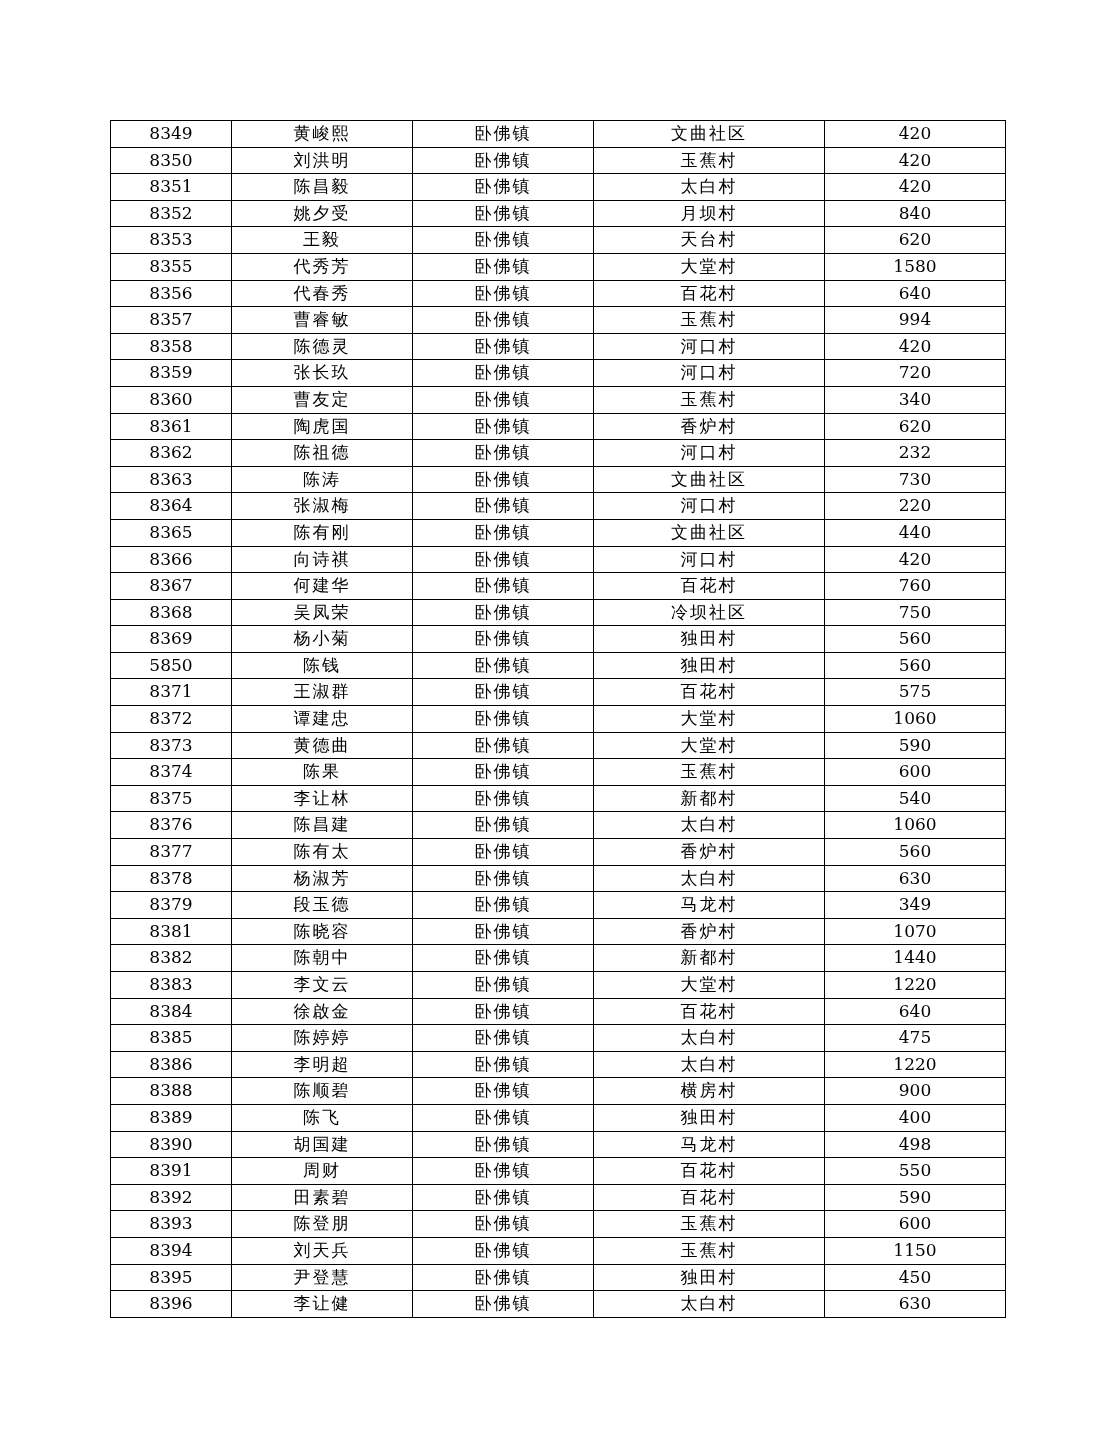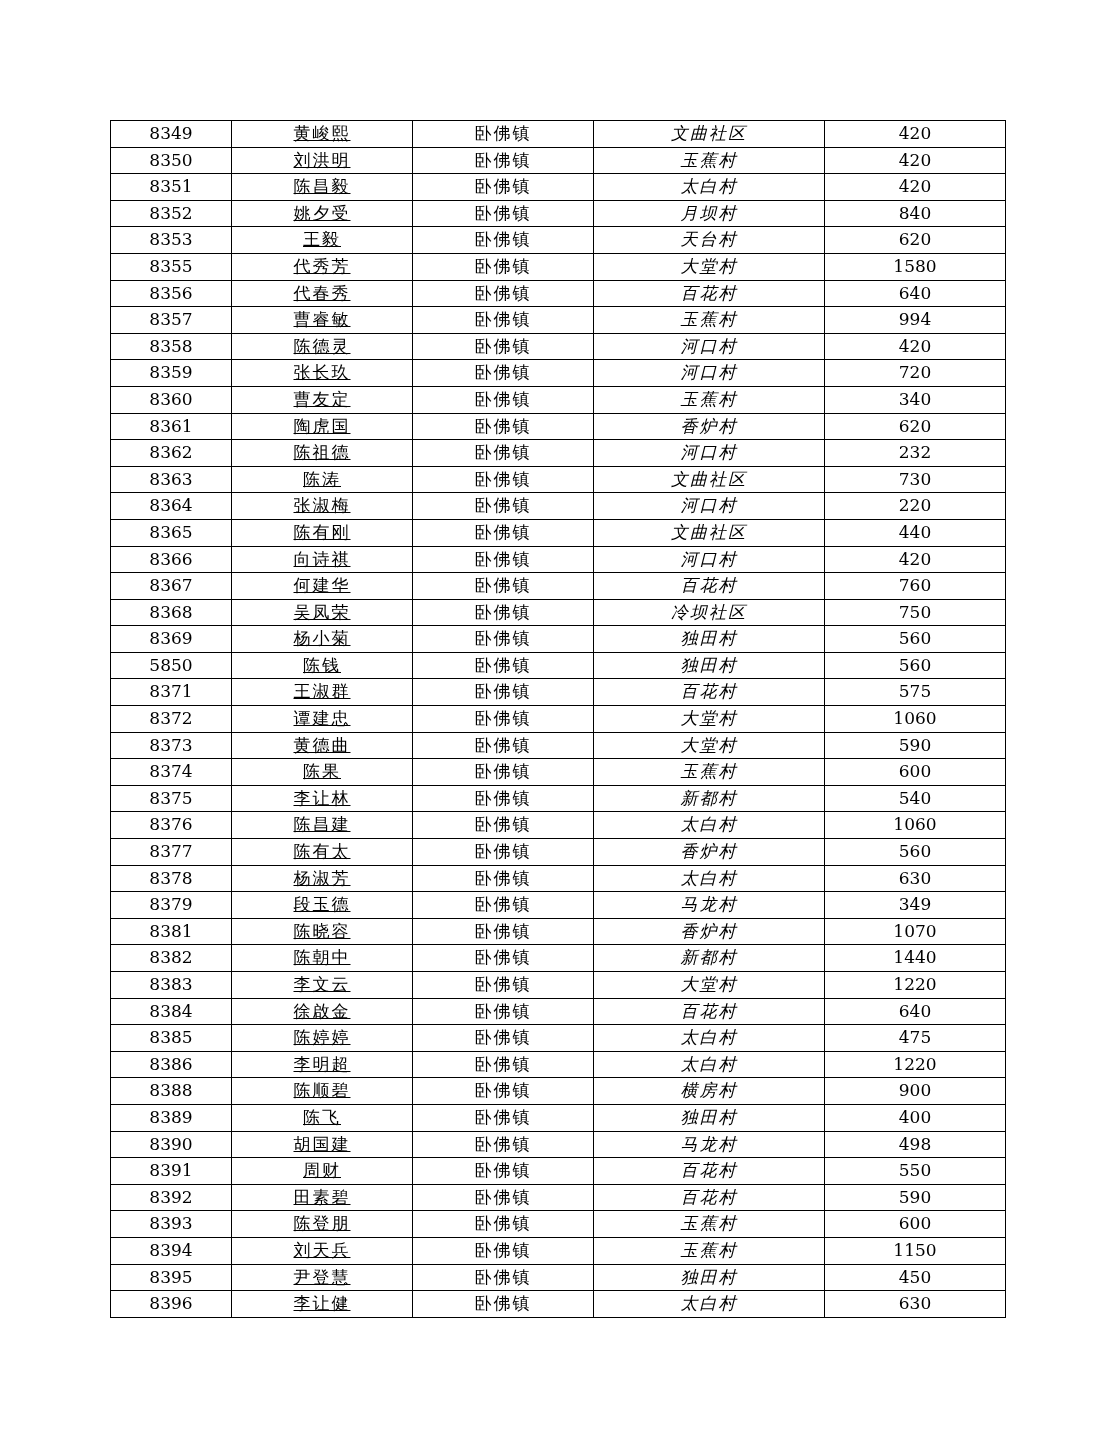--- a/index.html
+++ b/index.html
@@ -30,23 +30,23 @@
     height: 25.6px;
     line-height: 25.6px;
     padding: 0;
     font-size: 17px;
     text-align: center;
     vertical-align: middle;
     white-space: nowrap;
     overflow: hidden;
   }
   td.col-id      { width: 120px; }
-  td.col-name    { width: 180px; letter-spacing: 2px; text-decoration: underline; }
+  td.col-name    { width: 180px; letter-spacing: 2px; }
   td.col-town    { width: 180px; letter-spacing: 2px; }
-  td.col-village { width: 230px; letter-spacing: 2px; font-style: italic; }
+  td.col-village { width: 230px; letter-spacing: 2px; }
   td.col-amount  { width: 180px; letter-spacing: 0; }
 </style>
 </head>
 <body>
 
 <div class="page">
   <table class="data-table">
     <tbody>
         <tr>
           <td class="col-id">8349</td>

